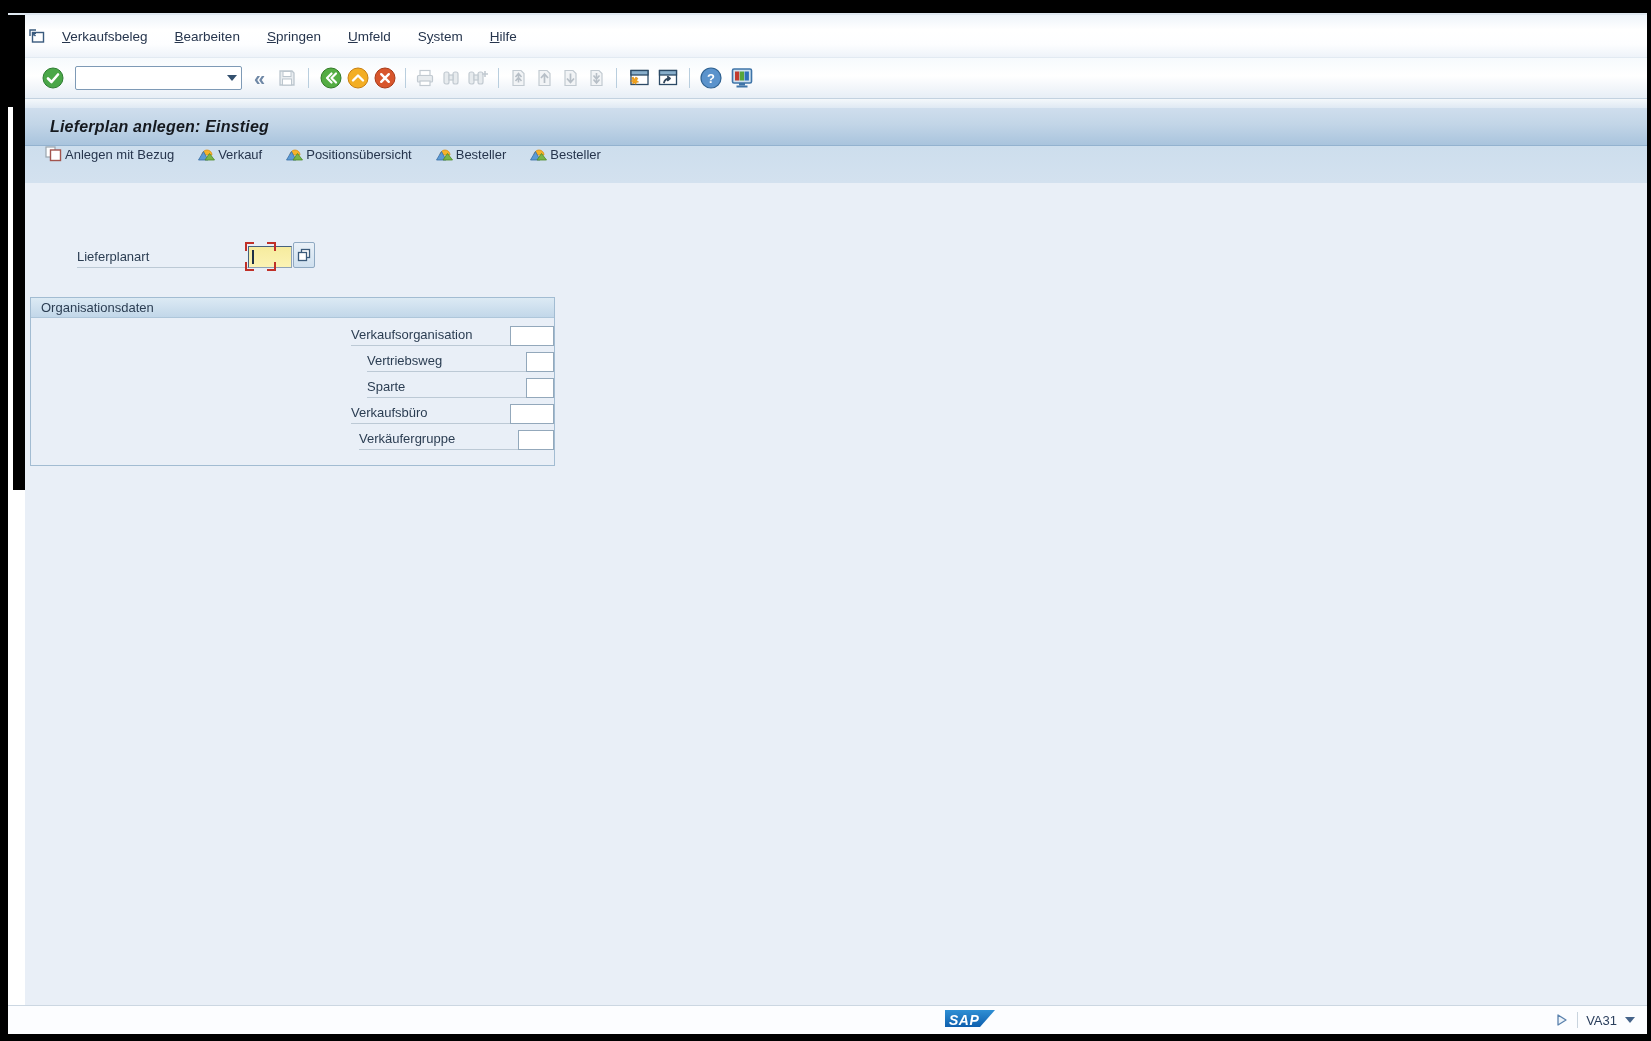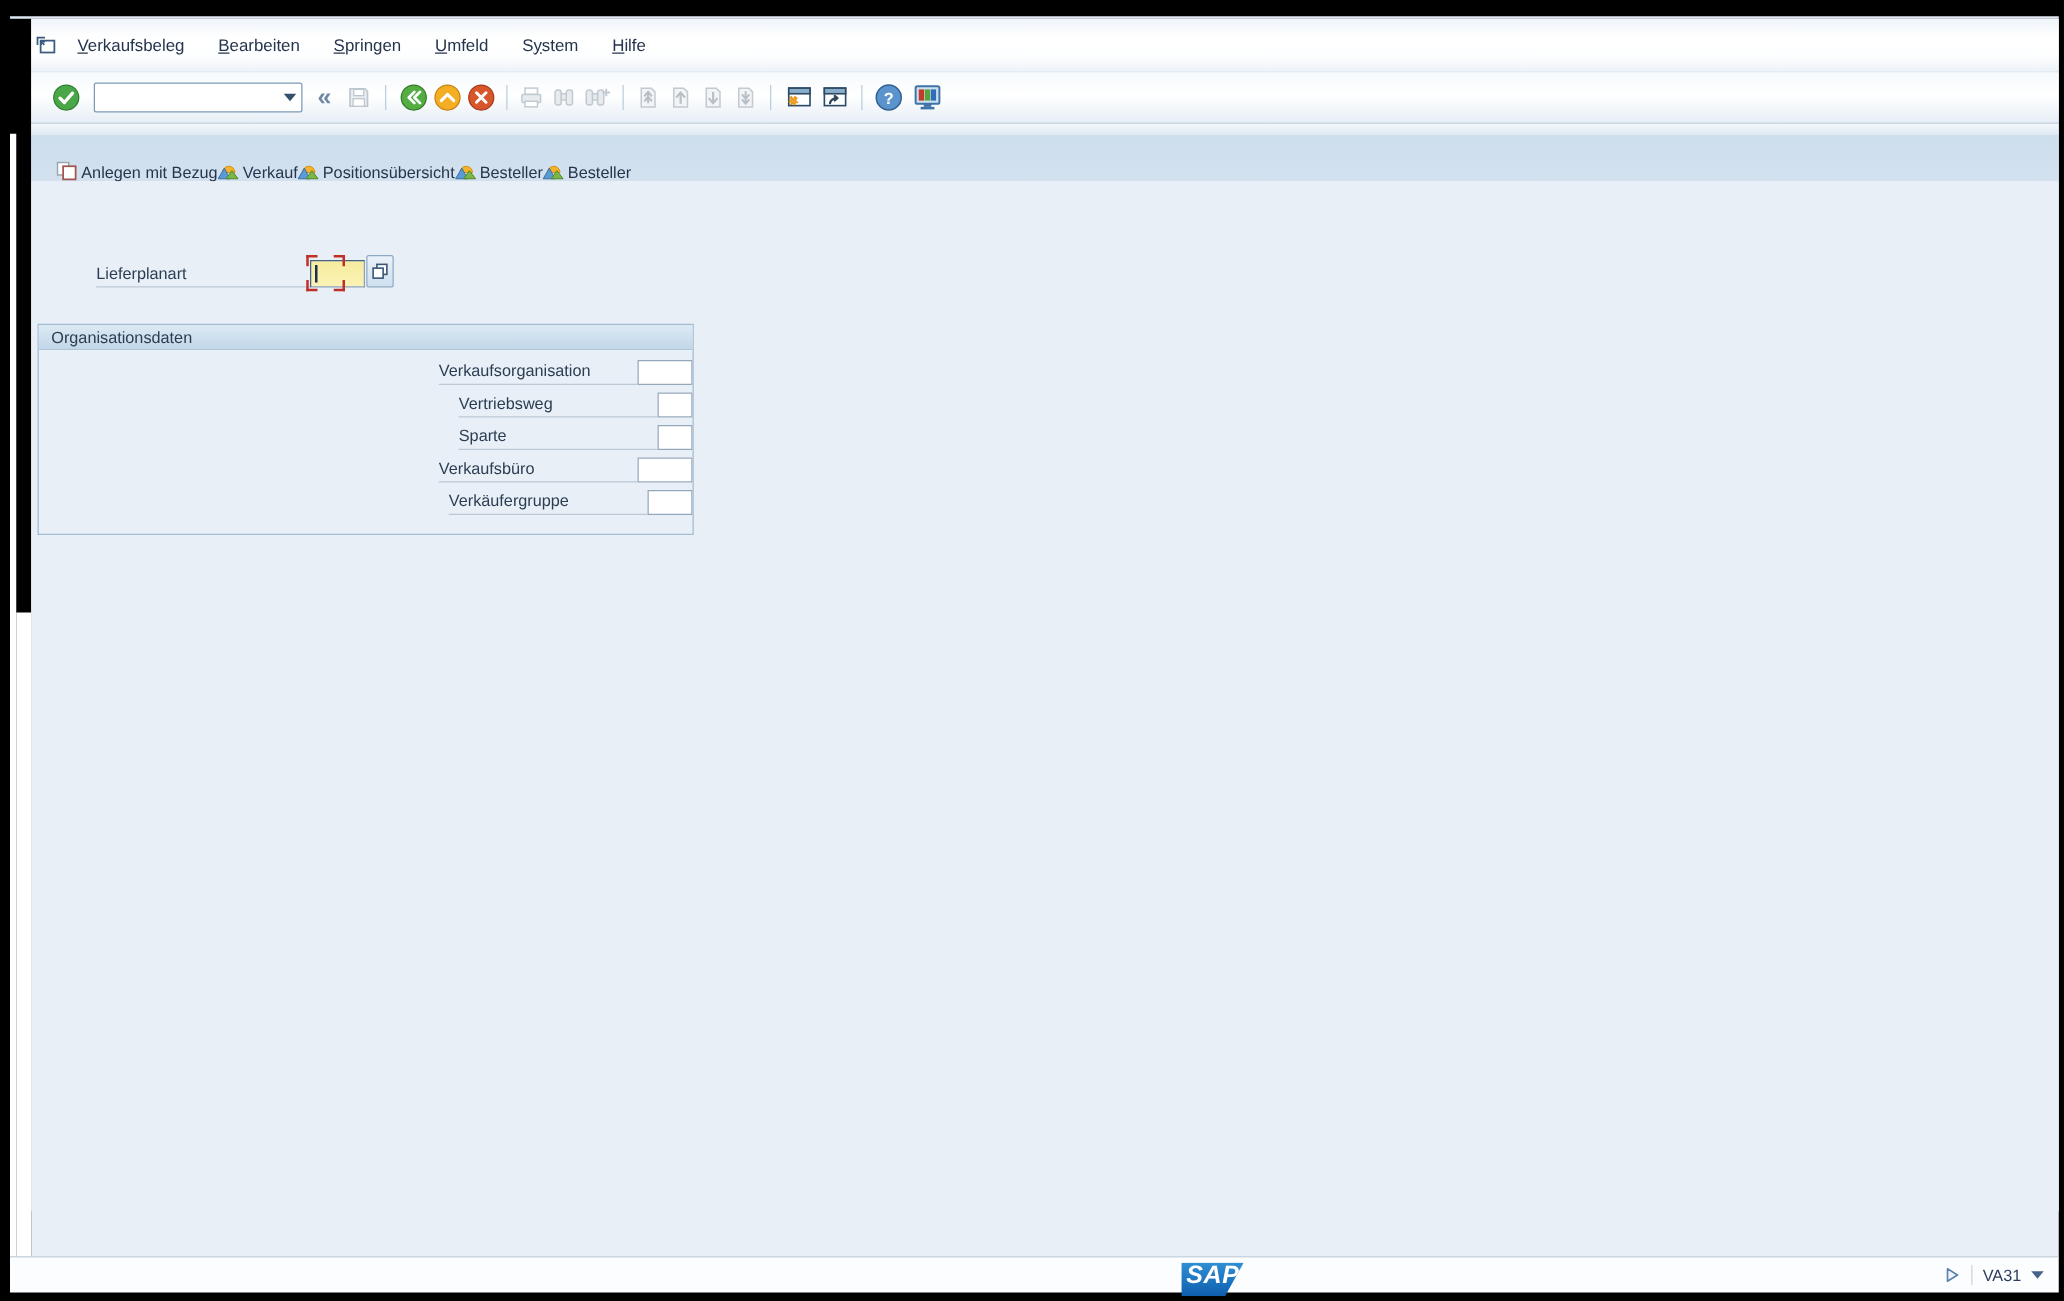--- a/index.html
+++ b/index.html
@@ -29,21 +29,21 @@
   .cmd-arrow{position:absolute;right:4px;top:8px;width:0;height:0;border-left:5px solid transparent;border-right:5px solid transparent;border-top:6px solid #33506e;}
   .chev-collapse{font-size:20px;font-weight:bold;color:#6f88a6;line-height:20px;}
 
   
   .band{height:9px;background:linear-gradient(180deg,#f4f8fb,#dfe9f3);}
   .title-bar{height:37px;background:linear-gradient(180deg,#cfdeed 0%,#c2d5e7 45%,#a9c4dd 100%);
              border-bottom:1px solid #93b2cf;display:flex;align-items:center;}
   .title-text{font-size:16px;font-weight:bold;font-style:italic;color:#15191f;margin-left:25px;letter-spacing:.2px;}
 
   
-  .app-toolbar{height:37px;background:linear-gradient(180deg,#cddeed,#d3e1ef);display:flex;align-items:flex-end;padding-left:20px;}
+  .app-toolbar{height:37px;background:linear-gradient(180deg,#cddeed,#d3e1ef);display:flex;align-items:flex-start;padding-left:20px;gap:24px;}
   .app-btn{display:flex;align-items:center;gap:3px;font-size:13px;color:#26354d;cursor:default;white-space:nowrap;}
 
   
   .content{position:relative;height:824px;background:#e9eff7;}
   .field-row{position:absolute;left:17px;top:59px;display:flex;align-items:flex-end;}
   .flabel{display:inline-block;width:171px;font-size:13px;color:#2b3d52;border-bottom:1px solid #bcc9d5;
           padding-bottom:3px;line-height:15px;margin-left:35px;}
   .lp-wrap{position:relative;margin-left:0;}
   .lp-input{width:38px;height:18px;border:1px solid #46627e;border-right-color:#8fa3b6;border-bottom-color:#8fa3b6;
             background:linear-gradient(180deg,#f6eb9e,#fbf3b4);padding:1px 2px;font-size:13px;
@@ -60,23 +60,23 @@
   .group-box{position:absolute;left:5px;top:114px;width:523px;height:167px;border:1px solid #a2bcd2;background:#e9eff7;}
   .group-hd{height:19px;line-height:19px;background:linear-gradient(180deg,#dceaf4,#c2d7e9);
             border-bottom:1px solid #aec6da;font-size:13px;color:#2b3d52;padding-left:10px;}
   .org-rows{padding-left:12px;padding-top:2px;}
   .org-row{display:flex;align-items:flex-end;height:26px;justify-content:flex-end;}
   .org-row .flabel{width:159px;}
   .org-input{height:16px;border:1px solid #93a8bb;background:#fff;font-size:13px;padding:1px 2px;outline:none;margin-bottom:0;}
 
   
   .status-bar{position:absolute;left:8px;top:1005px;width:1639px;height:28px;background:#fcfdff;border-top:1px solid #ccd7e2;}
-  .sap-logo{position:absolute;left:937px;top:4px;width:46px;height:27px;background:linear-gradient(180deg,#2f8fd4,#0e5fae);
+  .sap-logo{position:absolute;left:937px;top:4px;width:46px;height:17px;background:linear-gradient(180deg,#2f8fd4,#0e5fae);
             clip-path:polygon(0 0,100% 0,70% 100%,0 100%);color:#fff;font-weight:bold;font-style:italic;
-            font-size:20px;line-height:21px;padding-left:4px;letter-spacing:.5px;}
+            font-size:14px;line-height:21px;padding-left:4px;letter-spacing:.5px;}
   .sb-right{position:absolute;right:12px;top:0;height:28px;display:flex;align-items:center;gap:8px;}
   .sb-sep{width:1px;height:16px;background:#c9d4de;}
   .sb-tx{font-size:13px;color:#2a3e5c;}
   .sb-dd{width:0;height:0;border-left:5px solid transparent;border-right:5px solid transparent;border-top:6px solid #46648a;}
 
   svg{display:block;}
 </style>
 </head>
 <body>
 
@@ -220,20 +220,23 @@
           <rect x="9.8" y="4.5" width="4.3" height="9" fill="#58a53a"></rect>
           <rect x="14.6" y="4.5" width="4.3" height="9" fill="#2f6fba"></rect>
           <rect x="9" y="16" width="6" height="2.5" fill="#3f74a8"></rect>
           <rect x="6.5" y="18.5" width="11" height="2" fill="#3f74a8"></rect>
         </svg>
       </span>
     </div>
 
     <div class="band"></div>
 
+    <div class="title-bar">
+      <span class="title-text">Lieferplan anlegen: Einstieg</span>
+    </div>
 
     <div class="app-toolbar">
         <span class="app-btn">
   <svg width="17" height="16" viewBox="0 0 17 16">
     <rect x="1" y="1" width="9" height="10" fill="#ffffff" stroke="#9aa5ad" stroke-width="1.2"></rect>
     <rect x="5.5" y="4" width="10" height="10.5" fill="#ffffff" stroke="#a2544e" stroke-width="1.4"></rect>
   </svg>
 <span>Anlegen mit Bezug</span>
         </span>
         <span class="app-btn">

